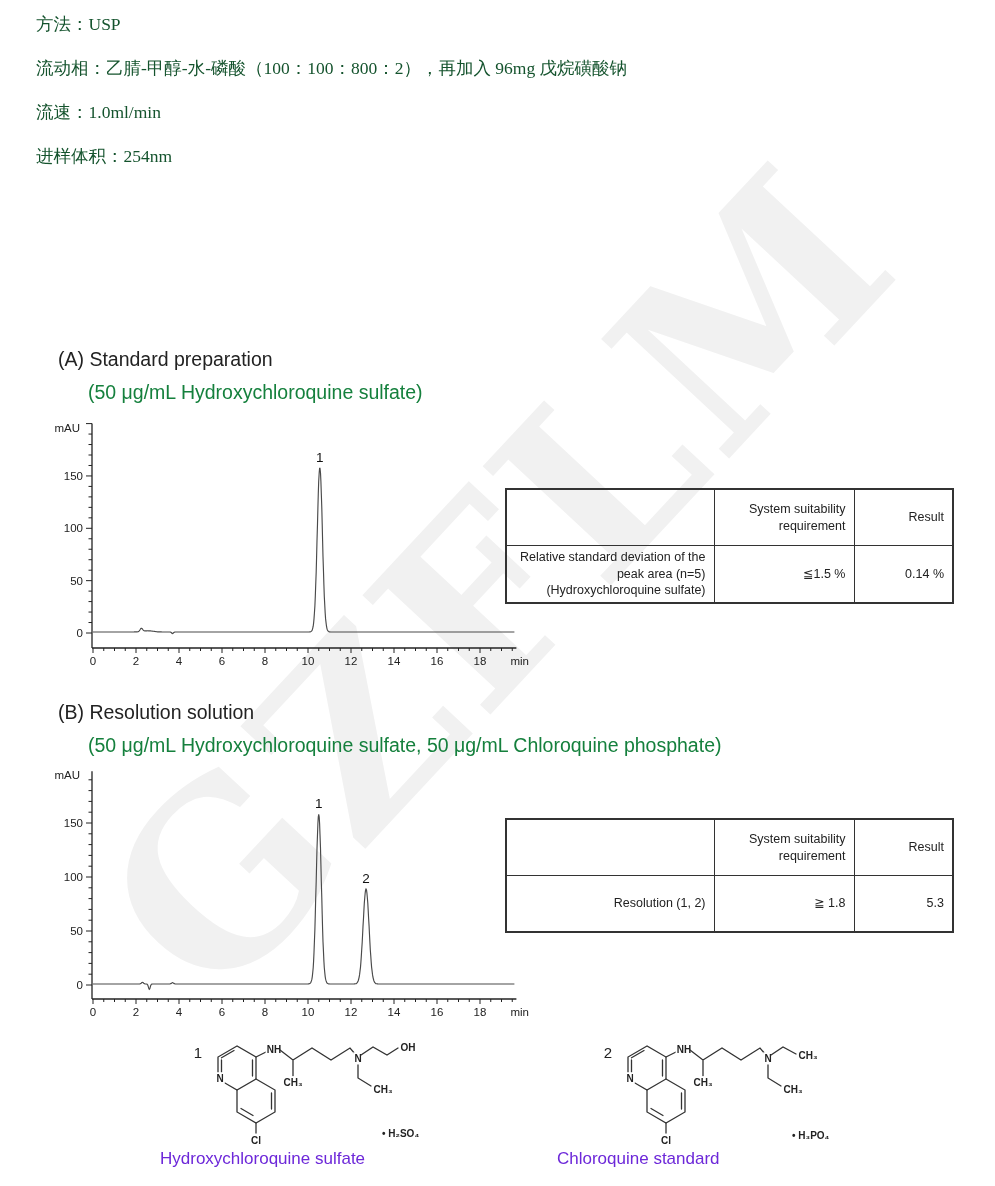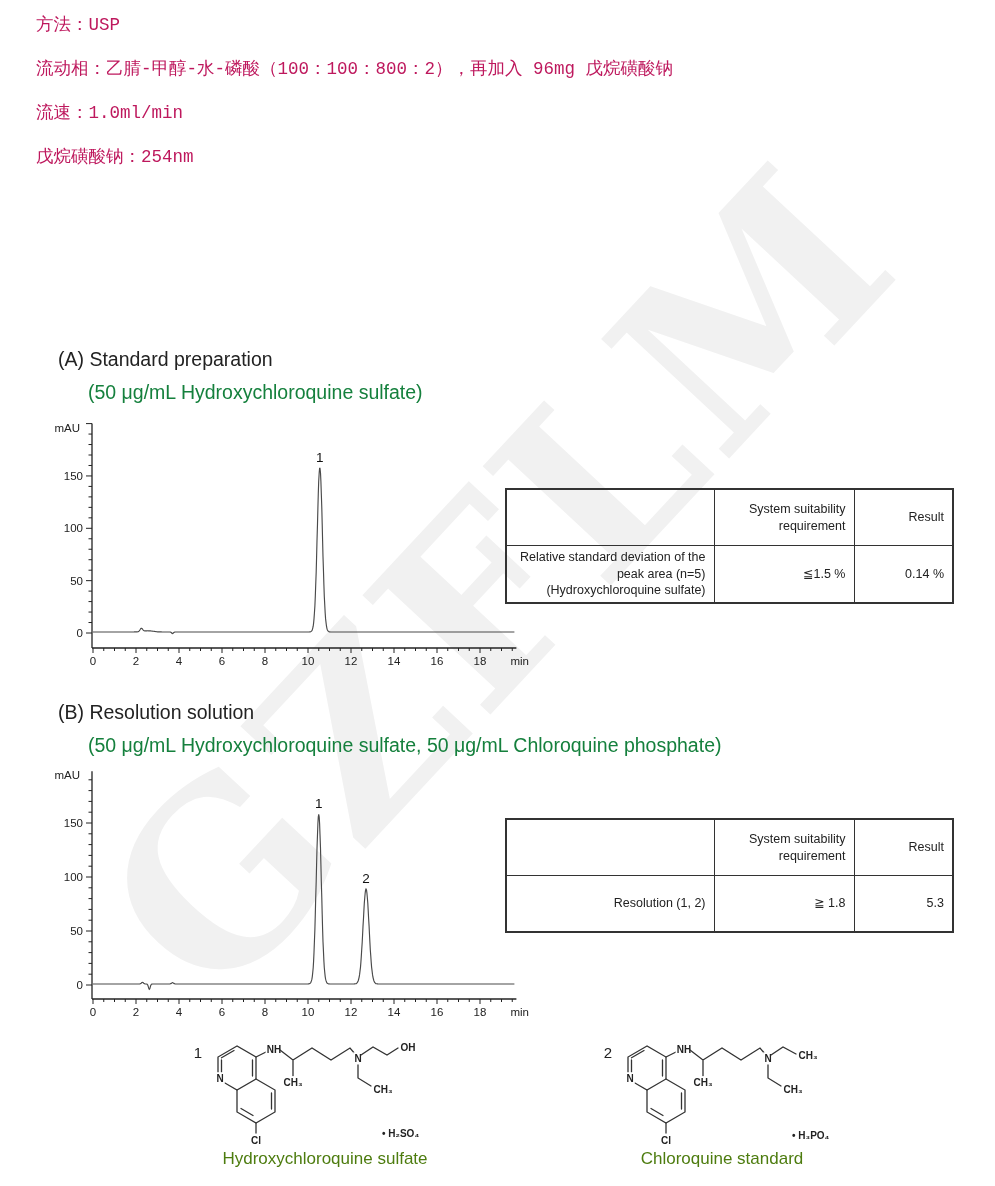--- a/index.html
+++ b/index.html
@@ -8,22 +8,22 @@
     font-family:"Liberation Sans","DejaVu Sans",sans-serif;color:#1a1a1a;
   }
   .watermark{
     position:absolute;left:-20px;top:440px;width:1040px;text-align:center;
     font-family:"DejaVu Serif","Liberation Serif",serif;font-weight:700;
     font-size:240px;letter-spacing:6px;color:#f1f1f1;
     transform:rotate(-47deg);z-index:0;user-select:none;white-space:nowrap;
   }
   .method{
     position:absolute;left:36px;top:2px;z-index:1;
-    font-family:Liberation Mono, monospace;
-    font-size:17.5px;color:#be185d;
+    font-family:Liberation Serif, serif;
+    font-size:17.5px;color:#14532d;
   }
   .method .line{height:44px;display:flex;align-items:center;white-space:nowrap;}
   .caret{display:inline-block;width:1.5px;height:19px;background:#111;margin-left:2px;}
   .heading{position:absolute;z-index:1;font-size:19.5px;color:#222;white-space:nowrap;}
   .subheading{position:absolute;z-index:1;font-size:19.5px;color:#15803d;white-space:nowrap;}
   svg.chart{position:absolute;left:0;z-index:1;}
   svg .axis{stroke:#222;stroke-width:1.3;fill:none;}
   svg .tick{stroke:#222;stroke-width:1;fill:none;}
   svg text{font-family:"Liberation Sans","DejaVu Sans",sans-serif;}
   svg .alabel{font-size:11.5px;fill:#222;}
@@ -36,40 +36,40 @@
   }
   .sstable td{border:1.5px solid #333;padding:3px 8px;vertical-align:middle;line-height:1.32;}
   .sstable tr td{height:49px;}
   .sstable col.c1{width:208px}.sstable col.c2{width:140px}.sstable col.c3{width:99px}
   svg.struct{position:absolute;top:1038px;z-index:1;}
   svg .bond{stroke:#333;stroke-width:1.3;fill:none;stroke-linecap:round;}
   svg .atom{font-size:10px;font-weight:600;fill:#222;text-anchor:middle;
     paint-order:stroke;stroke:#ffffff;stroke-width:3.5px;}
   svg .salt{font-size:10px;font-weight:600;fill:#222;text-anchor:start;}
   svg .structindex{font-size:15px;fill:#222;text-anchor:middle;}
-  .caption{position:absolute;top:1149px;width:330px;text-align:center;
-    font-size:17px;color:#4d7c0f;z-index:1;white-space:nowrap;}
+  .caption{position:absolute;top:1149px;width:330px;
+    font-size:17px;color:#6d28d9;z-index:1;white-space:nowrap;}
 </style>
 </head>
 <body>
 
 <div class="watermark">GZFLM</div>
 
 <div class="method">
   <div class="line">
       <span>方法：USP</span>
     </div>
   <div class="line">
       <span>流动相：乙腈-甲醇-水-磷酸（100：100：800：2），再加入 96mg 戊烷磺酸钠</span>
     </div>
   <div class="line">
       <span>流速：1.0ml/min</span>
     </div>
   <div class="line">
-      <span>戊烷磺酸钠：254nm</span>
+      <span>进样体积：254nm</span>
     </div>
 </div>
 
 <div class="heading" style="left:58px;top:348px">(A) Standard preparation</div>
 <div class="subheading" style="left:88px;top:381px">(50 μg/mL Hydroxychloroquine sulfate)</div>
 
 <svg id="chartA" class="chart" style="top:413px" width="600" height="262" viewBox="0 0 600 262">
     <line x1="92" y1="10.600000000000023" x2="92" y2="235" class="axis"></line>
     <line x1="92" y1="235" x2="516.4000000000001" y2="235" class="axis"></line>
     <line x1="86" y1="220" x2="92" y2="220" class="tick"></line>

